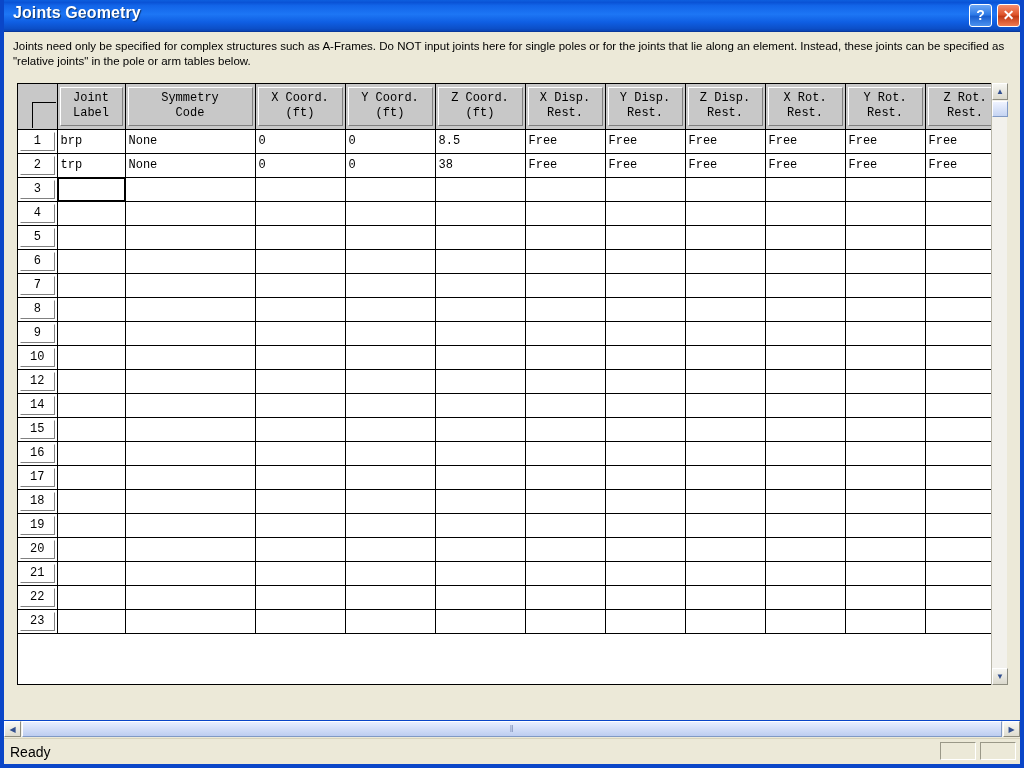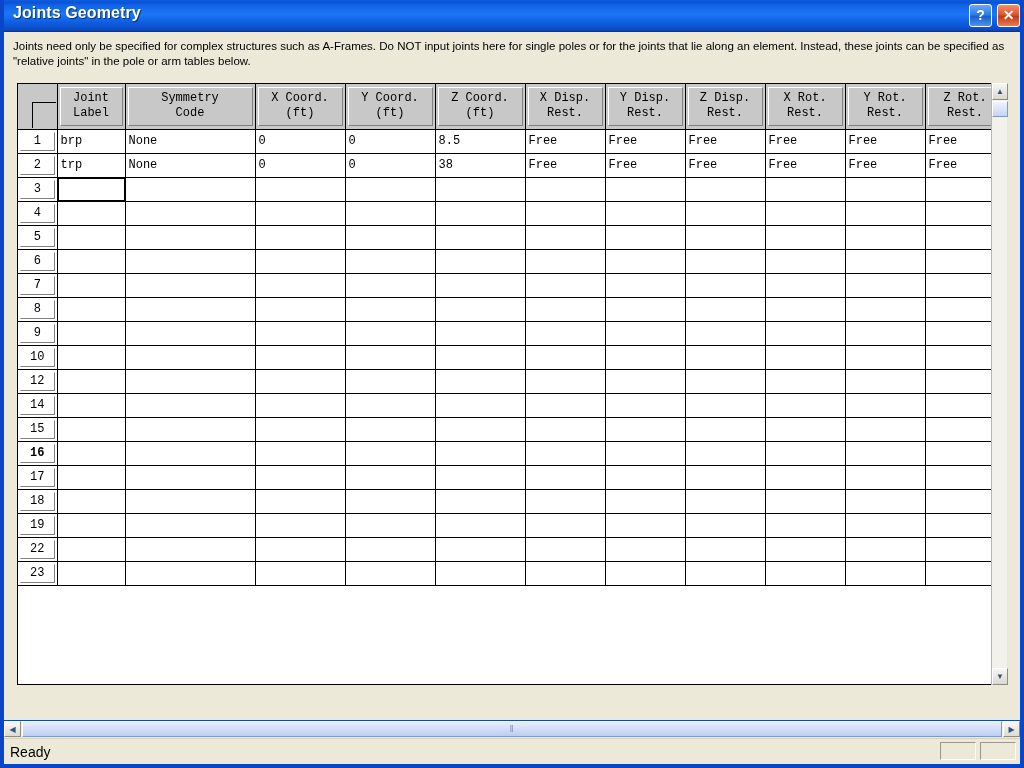--- a/index.html
+++ b/index.html
@@ -556,21 +556,21 @@
               <td style="width: 90px;"></td>
               <td style="width: 90px;"></td>
               <td style="width: 80px;"></td>
               <td style="width: 80px;"></td>
               <td style="width: 80px;"></td>
               <td style="width: 80px;"></td>
               <td style="width: 80px;"></td>
               <td style="width: 80px;"></td>
             </tr>
             <tr>
-              <td class="rownum" style="width: 39px; font-weight: bold;">
+              <td class="rownum" style="width: 39px;">
                 <div class="rn-inner">16</div>
               </td>
               <td style="width: 68px;"></td>
               <td style="width: 130px;"></td>
               <td style="width: 90px;"></td>
               <td style="width: 90px;"></td>
               <td style="width: 90px;"></td>
               <td style="width: 80px;"></td>
               <td style="width: 80px;"></td>
               <td style="width: 80px;"></td>
@@ -606,20 +606,52 @@
               <td style="width: 80px;"></td>
               <td style="width: 80px;"></td>
               <td style="width: 80px;"></td>
               <td style="width: 80px;"></td>
               <td style="width: 80px;"></td>
               <td style="width: 80px;"></td>
             </tr>
             <tr>
               <td class="rownum" style="width: 39px;">
                 <div class="rn-inner">19</div>
+              </td>
+              <td style="width: 68px;"></td>
+              <td style="width: 130px;"></td>
+              <td style="width: 90px;"></td>
+              <td style="width: 90px;"></td>
+              <td style="width: 90px;"></td>
+              <td style="width: 80px;"></td>
+              <td style="width: 80px;"></td>
+              <td style="width: 80px;"></td>
+              <td style="width: 80px;"></td>
+              <td style="width: 80px;"></td>
+              <td style="width: 80px;"></td>
+            </tr>
+            <tr>
+              <td class="rownum" style="width: 39px;">
+                <div class="rn-inner">20</div>
+              </td>
+              <td style="width: 68px;"></td>
+              <td style="width: 130px;"></td>
+              <td style="width: 90px;"></td>
+              <td style="width: 90px;"></td>
+              <td style="width: 90px;"></td>
+              <td style="width: 80px;"></td>
+              <td style="width: 80px;"></td>
+              <td style="width: 80px;"></td>
+              <td style="width: 80px;"></td>
+              <td style="width: 80px;"></td>
+              <td style="width: 80px;"></td>
+            </tr>
+            <tr>
+              <td class="rownum" style="width: 39px;">
+                <div class="rn-inner">21</div>
               </td>
               <td style="width: 68px;"></td>
               <td style="width: 130px;"></td>
               <td style="width: 90px;"></td>
               <td style="width: 90px;"></td>
               <td style="width: 90px;"></td>
               <td style="width: 80px;"></td>
               <td style="width: 80px;"></td>
               <td style="width: 80px;"></td>
               <td style="width: 80px;"></td>

